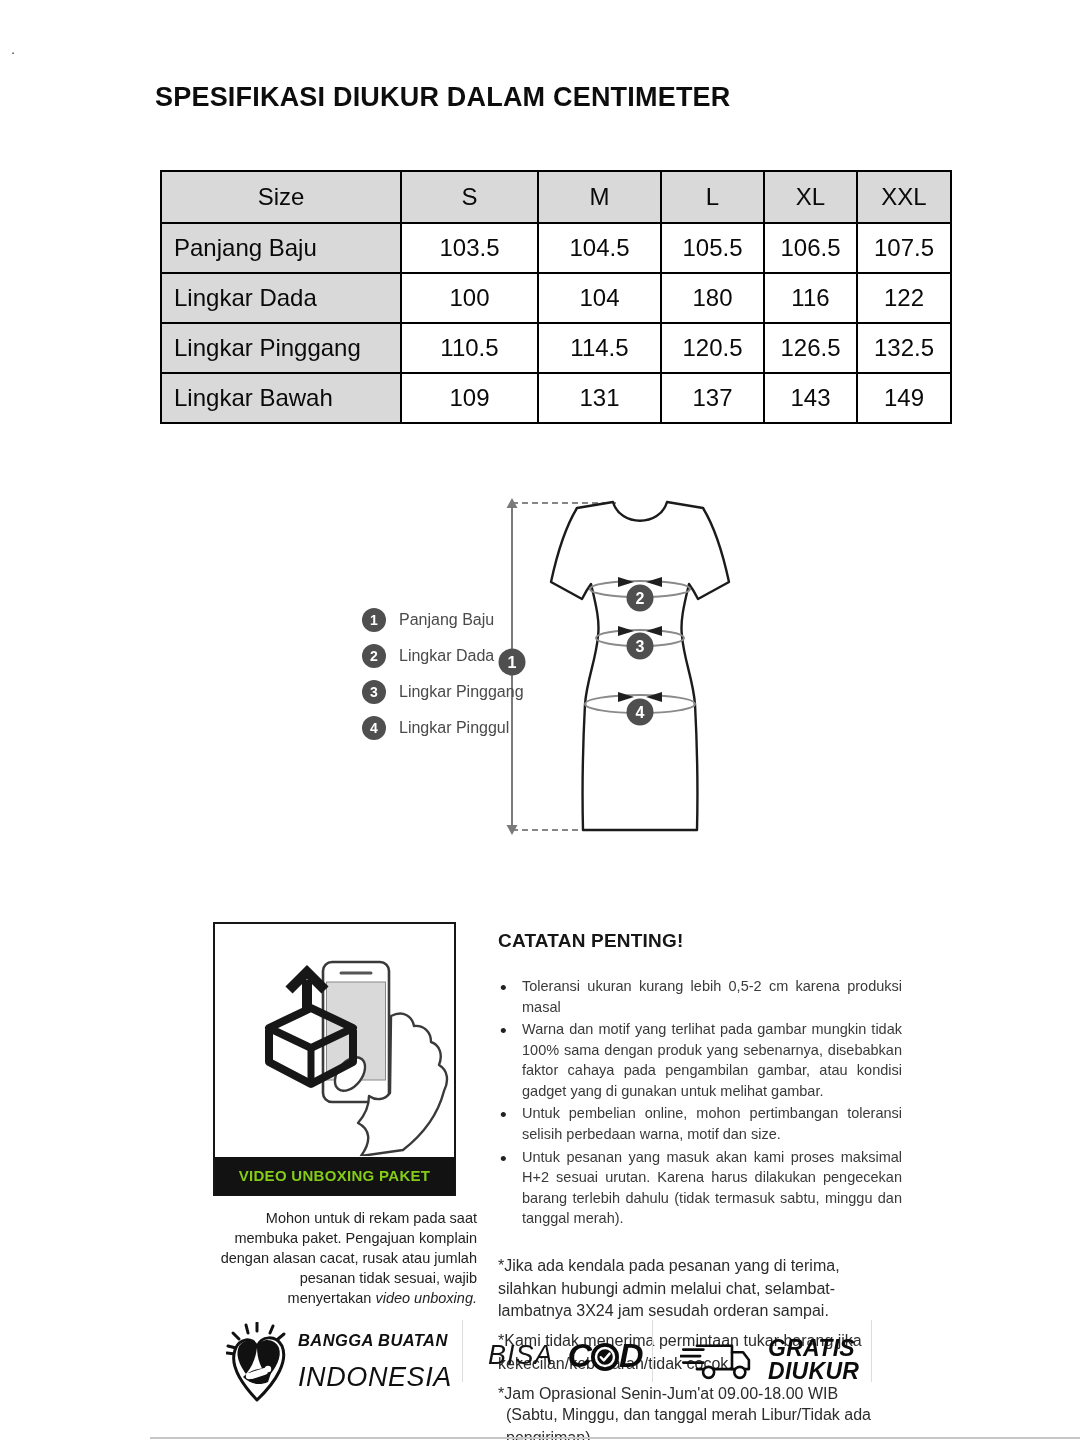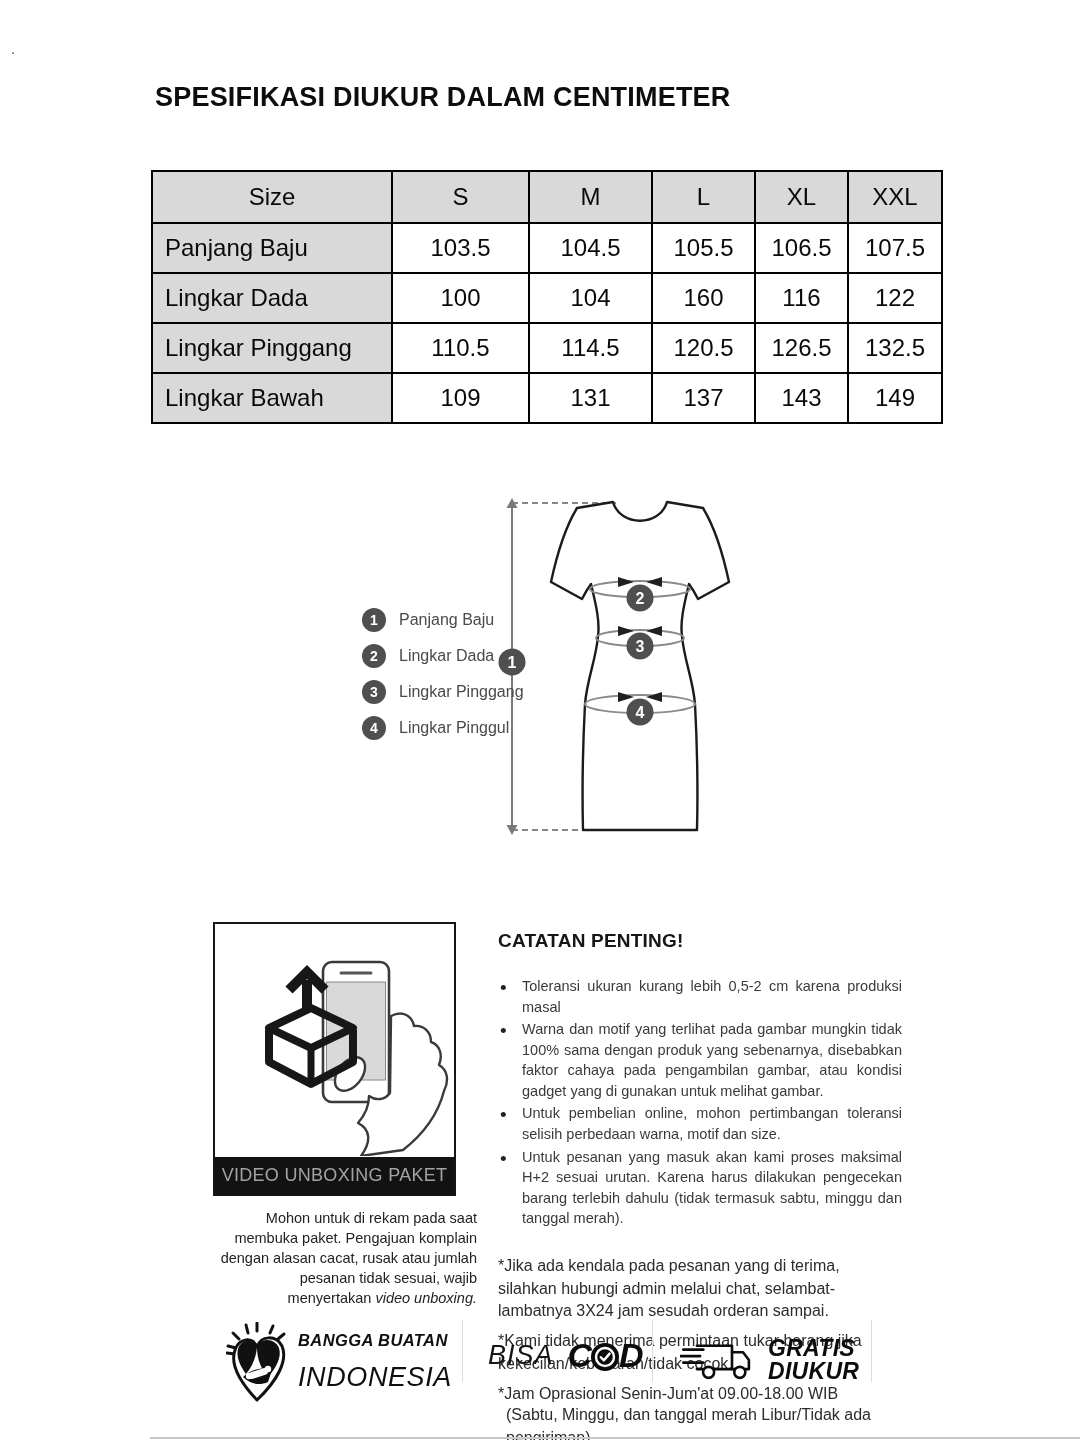--- a/index.html
+++ b/index.html
@@ -14,21 +14,21 @@
 
   
   .title {
     position:absolute; left:155px; top:82px;
     font-size:27px; font-weight:bold; letter-spacing:0.2px; color:#0d0d0d;
     white-space:nowrap;
   }
 
   
   table.size-table {
-    position:absolute; left:151px; top:170px;
+    position:absolute; left:160px; top:170px;
     border-collapse:collapse; table-layout:fixed;
     font-size:24px; color:#0a0a0a;
   }
   table.size-table th, table.size-table td {
     border:2px solid #000; height:50px; padding:0;
     font-weight:normal; text-align:center; vertical-align:middle;
     background:#fff;
   }
   table.size-table thead th { background:#d9d9d9; height:52px; }
   table.size-table td.lbl { background:#d9d9d9; text-align:left; padding-left:12px; }
@@ -45,21 +45,21 @@
   }
   .lg-label { margin-left:13px; font-size:16px; color:#4a4a4a; white-space:nowrap; }
 
   
   .unbox-card {
     position:absolute; left:213px; top:922px; width:243px; height:274px;
     border:2.5px solid #161616; background:#fff;
   }
   .unbox-banner {
     position:absolute; left:-0.5px; right:-0.5px; bottom:-0.5px; height:38px; background:#121212;
-    color:#a3a3a3; font-size:18px; font-weight:normal; letter-spacing:0.3px;
+    color:#84cc16; font-size:15px; font-weight:bold; letter-spacing:0.3px;
     display:flex; align-items:center; justify-content:center; white-space:nowrap;
   }
   .unbox-note {
     position:absolute; left:213px; top:1208px; width:264px;
     font-size:14.5px; line-height:1.38; color:#222;text-align:right;
   }
   .unbox-note em { font-style:italic; }
 
   
   .notes { position:absolute; left:498px; top:930px; width:404px; }
@@ -129,21 +129,21 @@
         <td>103.5</td>
         <td>104.5</td>
         <td>105.5</td>
         <td>106.5</td>
         <td>107.5</td>
       </tr>
       <tr>
         <td class="lbl">Lingkar Dada</td>
         <td>100</td>
         <td>104</td>
-        <td>160</td>
+        <td>180</td>
         <td>116</td>
         <td>122</td>
       </tr>
       <tr>
         <td class="lbl">Lingkar Pinggang</td>
         <td>110.5</td>
         <td>114.5</td>
         <td>120.5</td>
         <td>126.5</td>
         <td>132.5</td>

